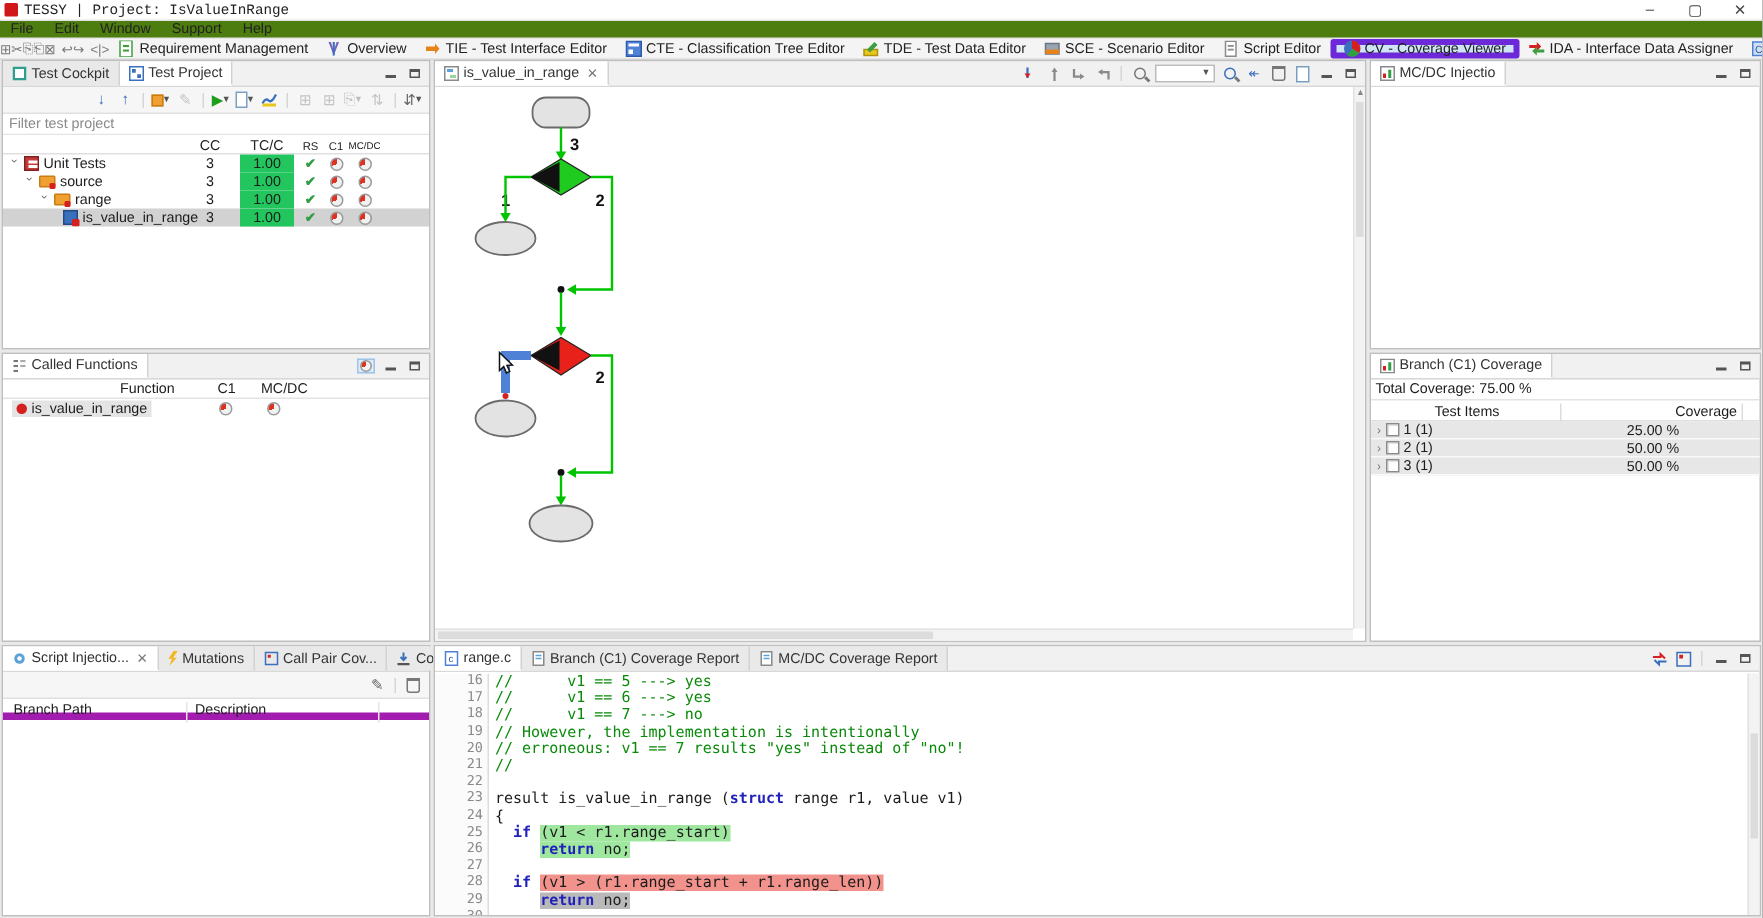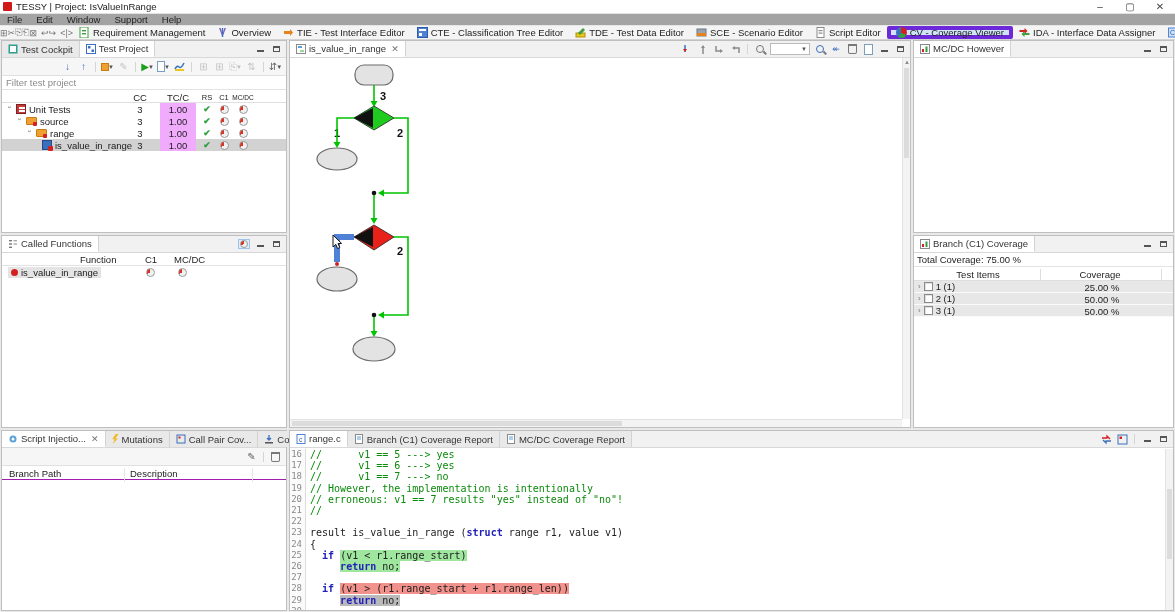--- a/index.html
+++ b/index.html
@@ -4,24 +4,24 @@
 <style>
   * { margin:0; padding:0; box-sizing:border-box; }
   html,body { background:#888; }
   #app{
     position:relative; width:1175px; height:612px; overflow:hidden;
     background:#e9e9e9; font-family:"Liberation Sans",sans-serif; font-size:10px; color:#1c1c1c;
   }
   
   .titlebar{position:absolute;left:0;top:0;width:1175px;height:14px;background:#fff;display:flex;align-items:center;border-bottom:1px solid #e2e2e2;}
   .app-logo{width:9px;height:9px;background:#d01818;margin:0 4px 0 3px;border-radius:1px;}
-  .titlebar .title{font-size:9.5px;color:#222;}
+  .titlebar .title{font-size:9.5px;color:#222;font-family:Liberation Mono, monospace;}
   .win-controls{margin-left:auto;display:flex;}
   .win-btn{width:30px;height:13px;display:flex;align-items:center;justify-content:center;font-size:10px;color:#444;}
-  .menubar{position:absolute;left:0;top:14px;width:1175px;height:12px;background:#a3a3a3;display:flex;align-items:center;border-bottom:1px solid #e6e6e6;}
+  .menubar{position:absolute;left:0;top:14px;width:1175px;height:12px;background:#4d7c0f;display:flex;align-items:center;border-bottom:1px solid #e6e6e6;}
   .menu-item{padding:0 7px;font-size:9.5px;color:#222;}
   .toolbar{position:absolute;left:0;top:26px;width:1175px;height:14px;background:#f4f4f4;border-bottom:1px solid #d3d3d3;display:flex;align-items:center;}
   .tb-ico{width:14px;height:12px;display:flex;align-items:center;justify-content:center;color:#777;font-size:9px;}
   .tb-sep{width:1px;height:10px;background:#d5d5d5;margin:0 2px;}
   .persp-group{margin-left:auto;display:flex;align-items:center;height:14px;padding-right:2px;}
   .persp{display:flex;align-items:center;gap:3px;padding:0 5px;height:13px;font-size:9.5px;color:#222;white-space:nowrap;border:1px solid transparent;}
   .persp.selected{background:#cfe5f7;border:4px solid #6d28d9;border-radius:2px;}
   .pico{width:11px;height:11px;display:inline-block;flex:none;}
   
   .panel{position:absolute;background:#fff;border:1px solid #bfbfbf;}
@@ -44,53 +44,53 @@
   
   .grid-head{position:relative;height:13px;border-bottom:1px solid #e0e0e0;font-size:8.5px;color:#222;}
   .grid-head span{position:absolute;top:1px;text-align:center;}
   .trow{position:relative;height:12px;display:flex;align-items:center;font-size:9.5px;}
   .trow.selected{background:#d2d2d2;}
   .tw{display:flex;align-items:center;gap:3px;overflow:hidden;white-space:nowrap;}
   .expander{color:#666;font-size:8px;display:inline-block;transform:rotate(90deg);width:7px;flex:none;}
   .cell{position:absolute;top:0;height:12px;display:flex;align-items:center;justify-content:center;font-size:9.5px;}
   .c-cc{left:120px;width:36px;}  .c-tcc{left:158px;width:36px;}
   .c-rs{left:198px;width:14px;}  .c-c1{left:214px;width:16px;} .c-mc{left:232px;width:18px;}
-  .green-cell{background:#f0abfc;}
+  .green-cell{background:#22c55e;}
   .check{color:#2f9e44;font-weight:bold;font-size:9px;}
   .pie{width:9px;height:9px;border-radius:50%;border:1px solid #9a9a9a;background:conic-gradient(#f1f1f1 0deg 250deg,#e03020 250deg 360deg);display:inline-block;}
   .mini-ico{width:10px;height:10px;flex:none;display:inline-block;}
   
   .cf-head{position:relative;height:13px;border-bottom:1px solid #e3e3e3;font-size:9.5px;}
   .cf-head span{position:absolute;top:1px;}
   .cf-row{position:relative;height:12px;font-size:9.5px;display:flex;align-items:center;}
   .cf-name{background:#e4e4e4;padding:0 3px;display:inline-flex;align-items:center;gap:3px;margin-left:6px;}
   .red-dot{width:7px;height:7px;border-radius:50%;background:#d42020;display:inline-block;}
   
-  .fi-head{position:relative;height:14px;border-bottom:1px solid #a21caf;font-size:9.5px;color:#222;text-decoration:underline;}
+  .fi-head{position:relative;height:14px;border-bottom:5px solid #a21caf;font-size:9.5px;color:#222;text-decoration:underline;}
   .fi-head span{position:absolute;top:2px;}
   .vline{position:absolute;top:0;bottom:0;width:1px;background:#e6e6e6;}
   
   .canvas{position:absolute;left:0;top:17px;right:0;bottom:0;background:#fff;overflow:hidden;}
   .vscroll{position:absolute;right:0;top:0;bottom:8px;width:8px;background:#f3f3f3;border-left:1px solid #e2e2e2;}
   .vscroll .arrow{width:8px;height:8px;font-size:6px;color:#888;display:flex;align-items:center;justify-content:center;}
   .vscroll .thumb{position:absolute;left:1px;right:1px;top:10px;height:90px;background:#dcdcdc;}
   .hscroll{position:absolute;left:0;right:8px;bottom:0;height:8px;background:#f3f3f3;border-top:1px solid #e2e2e2;}
   .hscroll .thumb{position:absolute;top:1px;bottom:1px;left:2px;width:330px;background:#dcdcdc;}
   
   .total-bar{height:14px;border-bottom:1px solid #e3e3e3;display:flex;align-items:center;padding:0 3px;font-size:9.5px;}
   .bc-head{position:relative;height:14px;border-bottom:1px solid #dedede;font-size:9.5px;}
   .bc-head span{position:absolute;top:2px;text-align:center;}
   .bc-row{position:relative;height:12px;background:#e7e7e7;border-bottom:1px solid #fafafa;font-size:9.5px;display:flex;align-items:center;}
   .bc-item{display:flex;align-items:center;gap:3px;padding-left:4px;}
   .chev{color:#777;font-size:8px;}
   .bc-cov{position:absolute;left:128px;width:120px;text-align:center;top:1px;}
   
   .code-area{position:absolute;left:0;top:18px;right:8px;bottom:0;overflow:hidden;background:#fff;font-family:"DejaVu Sans Mono","Liberation Mono",monospace;font-size:10px;line-height:11.2px;}
   .cl{display:flex;white-space:pre;}
-  .ln{width:16px;flex:none;text-align:right;padding-right:3px;color:#8a8a8a;background:#fbfbfb;border-right:1px solid #dcdcdc;font-size:9px;}
+  .ln{width:36px;flex:none;text-align:right;padding-right:3px;color:#8a8a8a;background:#fbfbfb;border-right:1px solid #dcdcdc;font-size:9px;}
   .ct{padding-left:4px;}
   .com{color:#0a8a0a;}
   .kw{color:#2222bb;font-weight:bold;}
   .hl-green{background:#9fe69f;margin-top:32px;}
   .hl-red{background:#f2928c;}
   .hl-gray{background:#b9b9b9;}
   .code-vscroll{position:absolute;right:0;top:18px;bottom:0;width:8px;background:#f3f3f3;border-left:1px solid #e2e2e2;}
   .code-vscroll .thumb{position:absolute;left:1px;right:1px;top:40px;height:70px;background:#dcdcdc;}
   
   .i-doc{width:9px;height:11px;border:1px solid #7a9ec0;background:#fff;display:inline-block;}
@@ -560,21 +560,21 @@
   </div>
 
   <div class="panel" style="left:913px;top:40px;width:261px;height:193px;">
     <div class="tabbar">
       <span class="tab active">
         <svg class="mini-ico" viewBox="0 0 10 10">
             <rect x="0.5" y="0.5" width="9" height="9" fill="#fff" stroke="#8a8a8a"></rect>
             <rect x="2" y="5" width="2" height="3" fill="#d42020"></rect>
             <rect x="5.5" y="2.5" width="2" height="5.5" fill="#2f9e44"></rect>
           </svg>
-        <span>MC/DC However</span>
+        <span>MC/DC Injectio</span>
         </span>
       <span class="tab-spacer"></span>
       <span class="panel-btns">
         <span class="pb">
             <span class="minline"></span>
           </span>
         <span class="pb">
             <span class="maxbox"></span>
           </span>
       </span>
@@ -597,21 +597,21 @@
             <span class="minline"></span>
           </span>
         <span class="pb">
             <span class="maxbox"></span>
           </span>
       </span>
     </div>
     <div class="total-bar">Total Coverage: 75.00 %</div>
     <div class="bc-head">
       <span style="left:0;width:128px;">Test Items</span>
-      <span style="left:128px;width:116px;">Coverage</span>
+      <span style="left:128px;width:116px;text-align:right;">Coverage</span>
       <span class="vline" style="left:126px;height:14px;background:#dcdcdc;"></span>
       <span class="vline" style="left:247px;height:14px;background:#dcdcdc;"></span>
     </div>
     <div class="bc-row">
       <span class="bc-item">
           <span class="chev">›</span>
         <span class="i-cube"></span>
         <span>1 (1)</span>
         </span>
       <span class="bc-cov">25.00 %</span>

